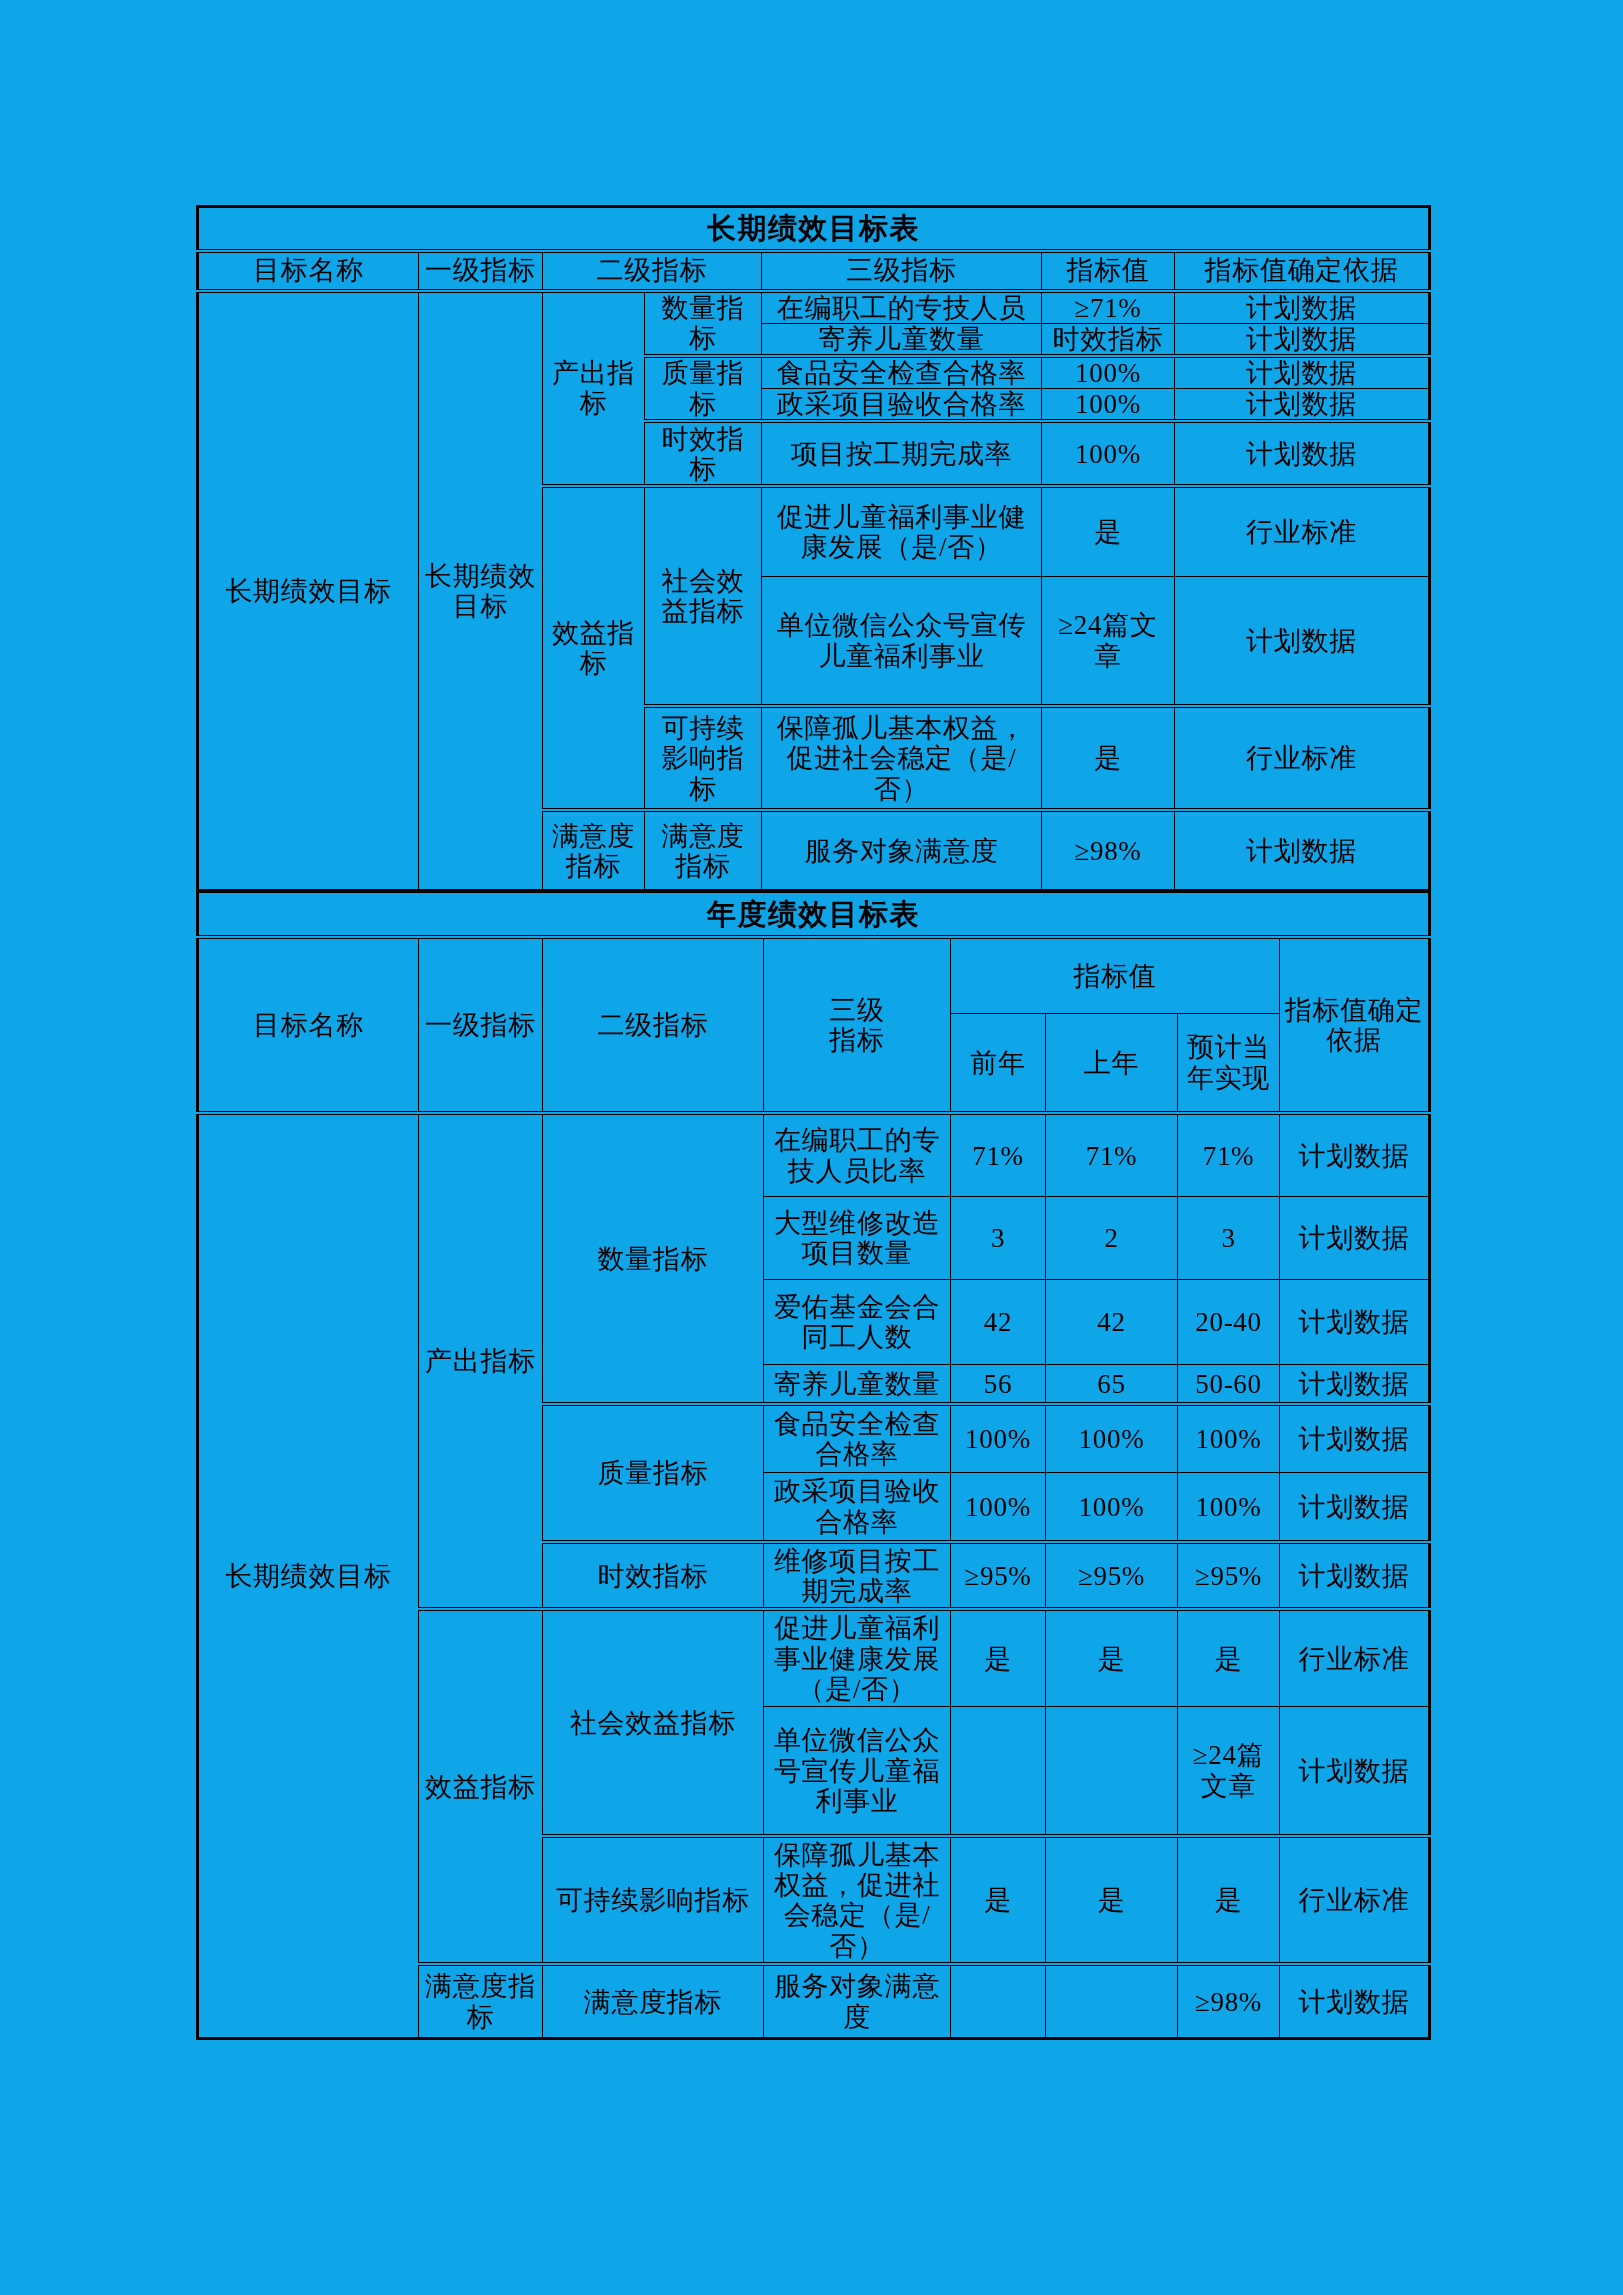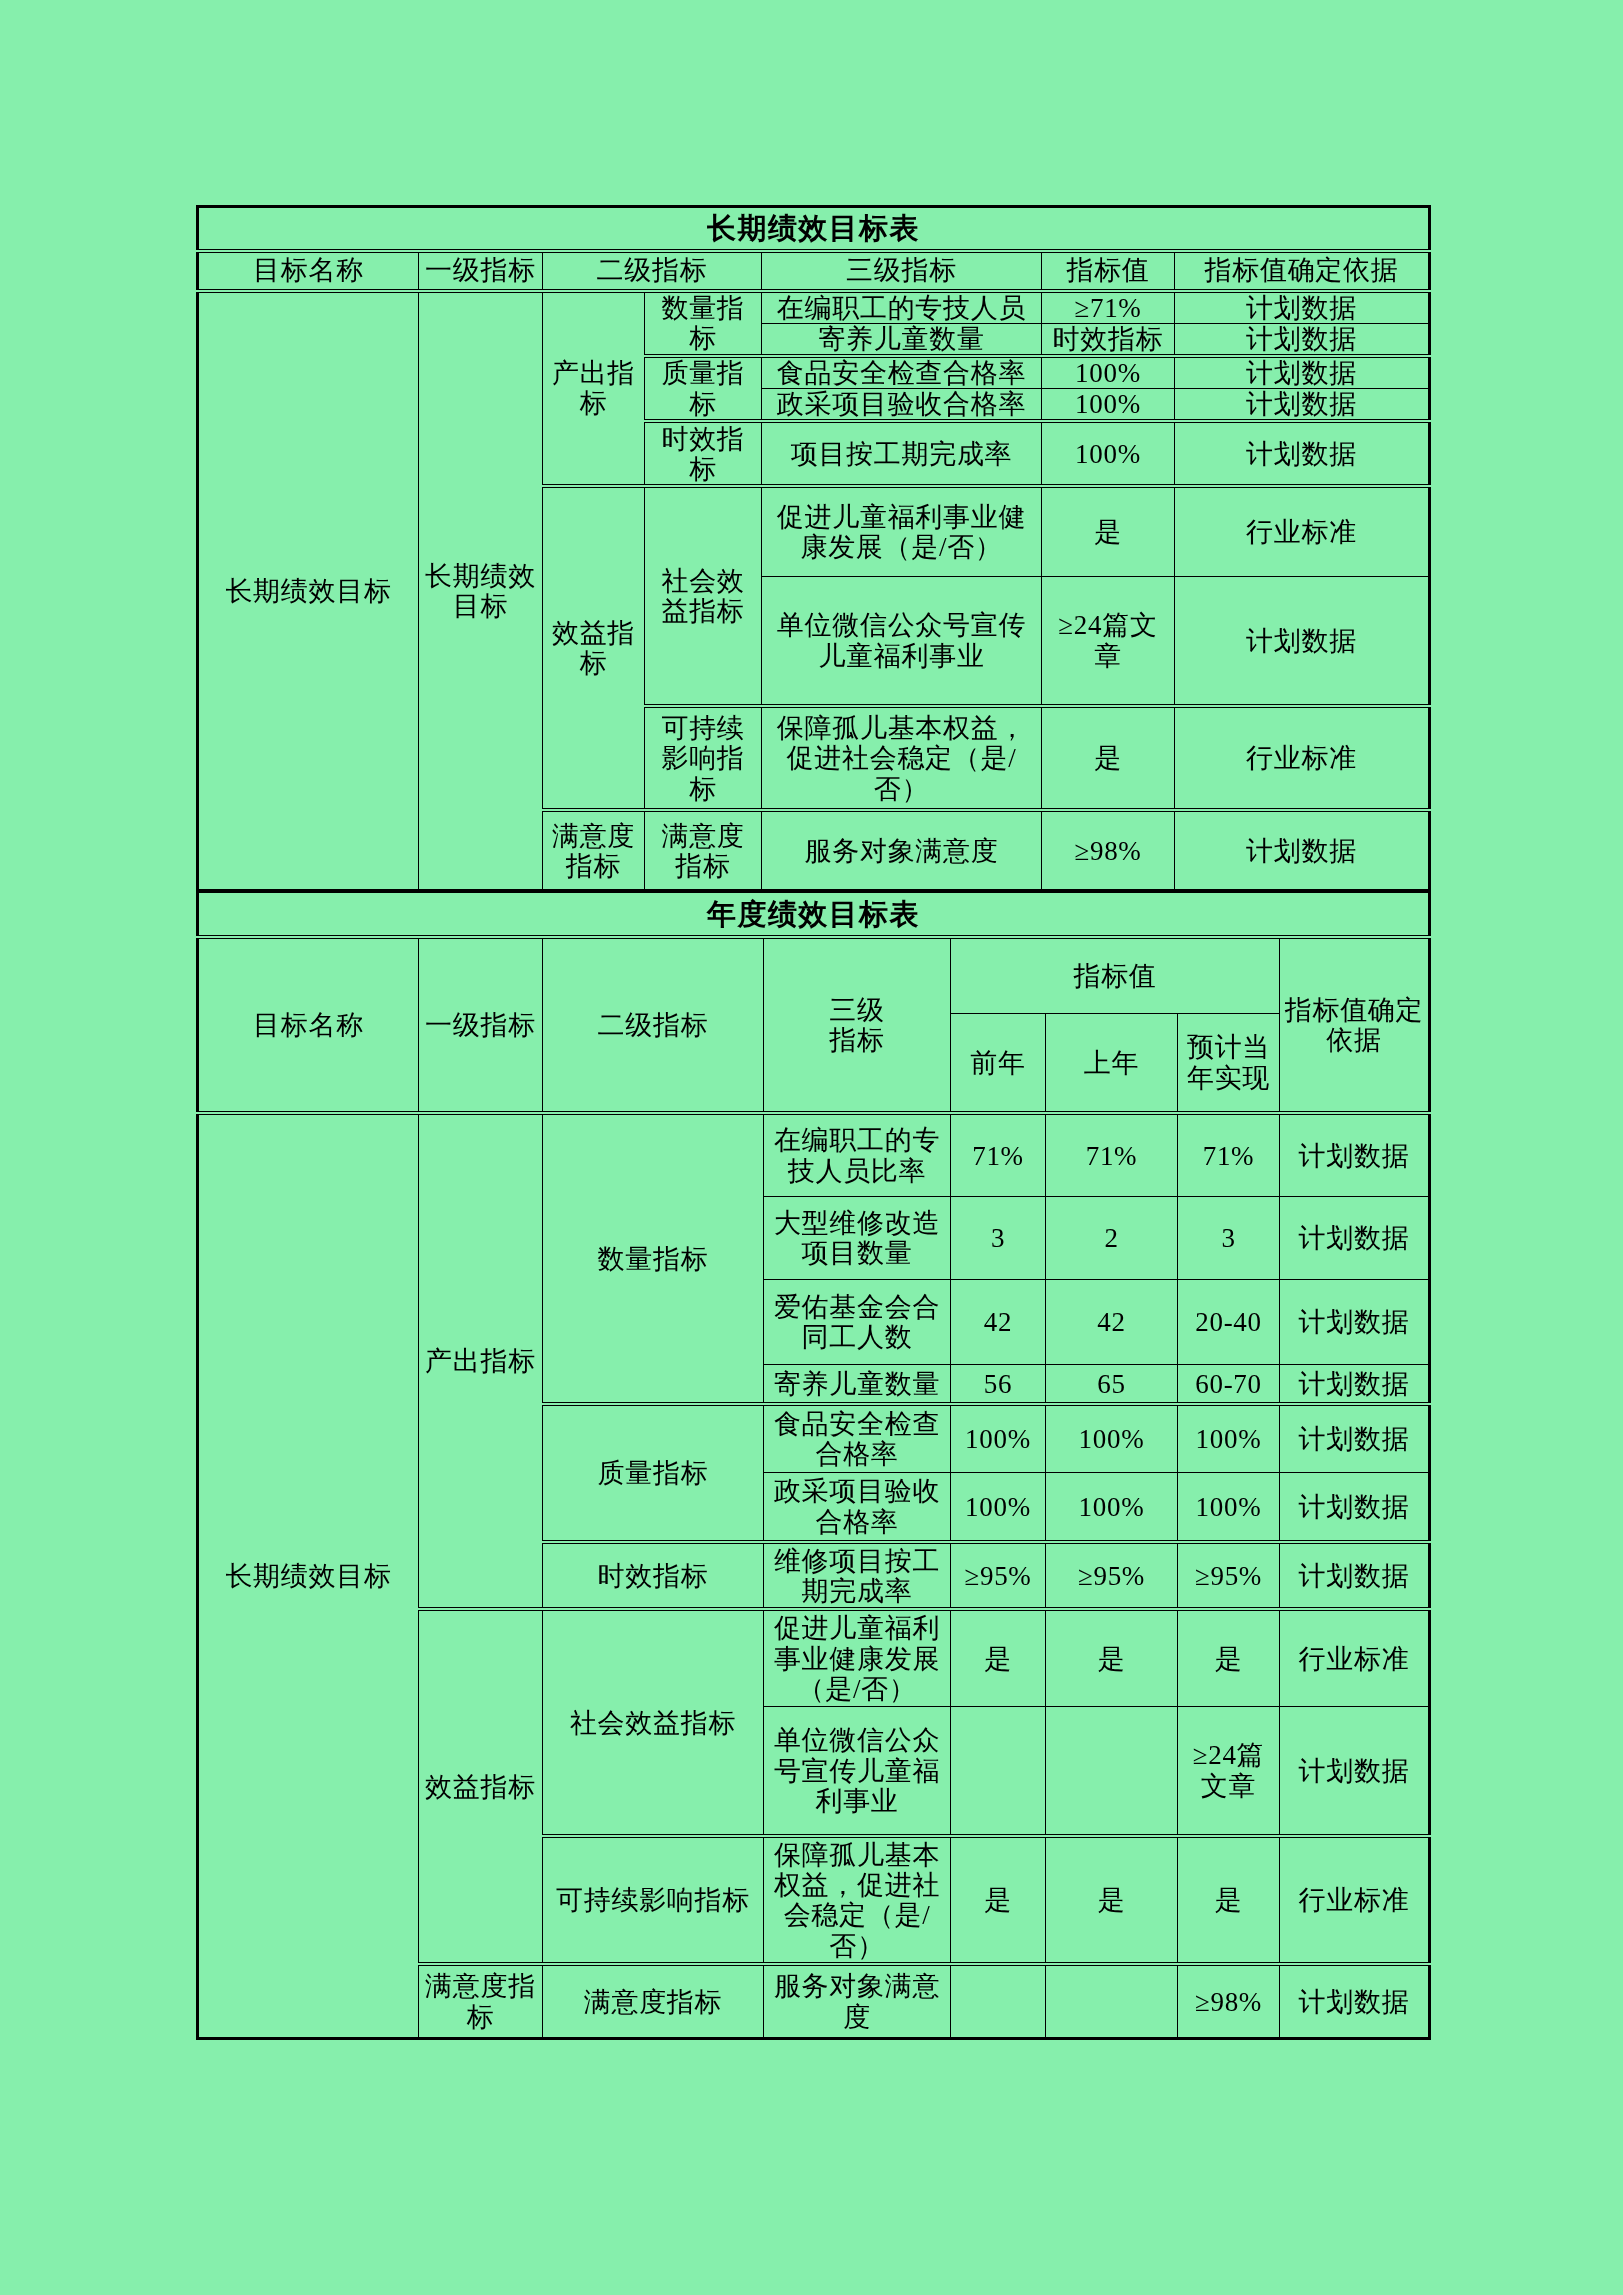--- a/index.html
+++ b/index.html
@@ -5,21 +5,21 @@
   html, body { margin: 0; padding: 0; }
   body {
     width: 1623px; height: 2295px;
     background: #ffffff;
     font-family: "Liberation Serif", serif;
     color: #000;
   }
   .page {
     position: relative;
     width: 1623px; height: 2295px;
-    background: #86efac;
+    background: #0ea5e9;
     overflow: hidden;
   }
   .sheet {
     position: absolute;
     left: 196px; top: 205px;
     width: 1232px;
   }
   table {
     border-collapse: collapse;
     table-layout: fixed;
@@ -184,21 +184,21 @@
         <td>爱佑基金会合同工人数</td>
         <td>42</td>
         <td>42</td>
         <td>20-40</td>
         <td>计划数据</td>
       </tr>
       <tr style="height:40px">
         <td>寄养儿童数量</td>
         <td>56</td>
         <td>65</td>
-        <td>60-70</td>
+        <td>50-60</td>
         <td>计划数据</td>
       </tr>
       <tr class="sep" style="height:68px">
         <td rowspan="2">质量指标</td>
         <td>食品安全检查合格率</td>
         <td>100%</td>
         <td>100%</td>
         <td>100%</td>
         <td>计划数据</td>
       </tr>

